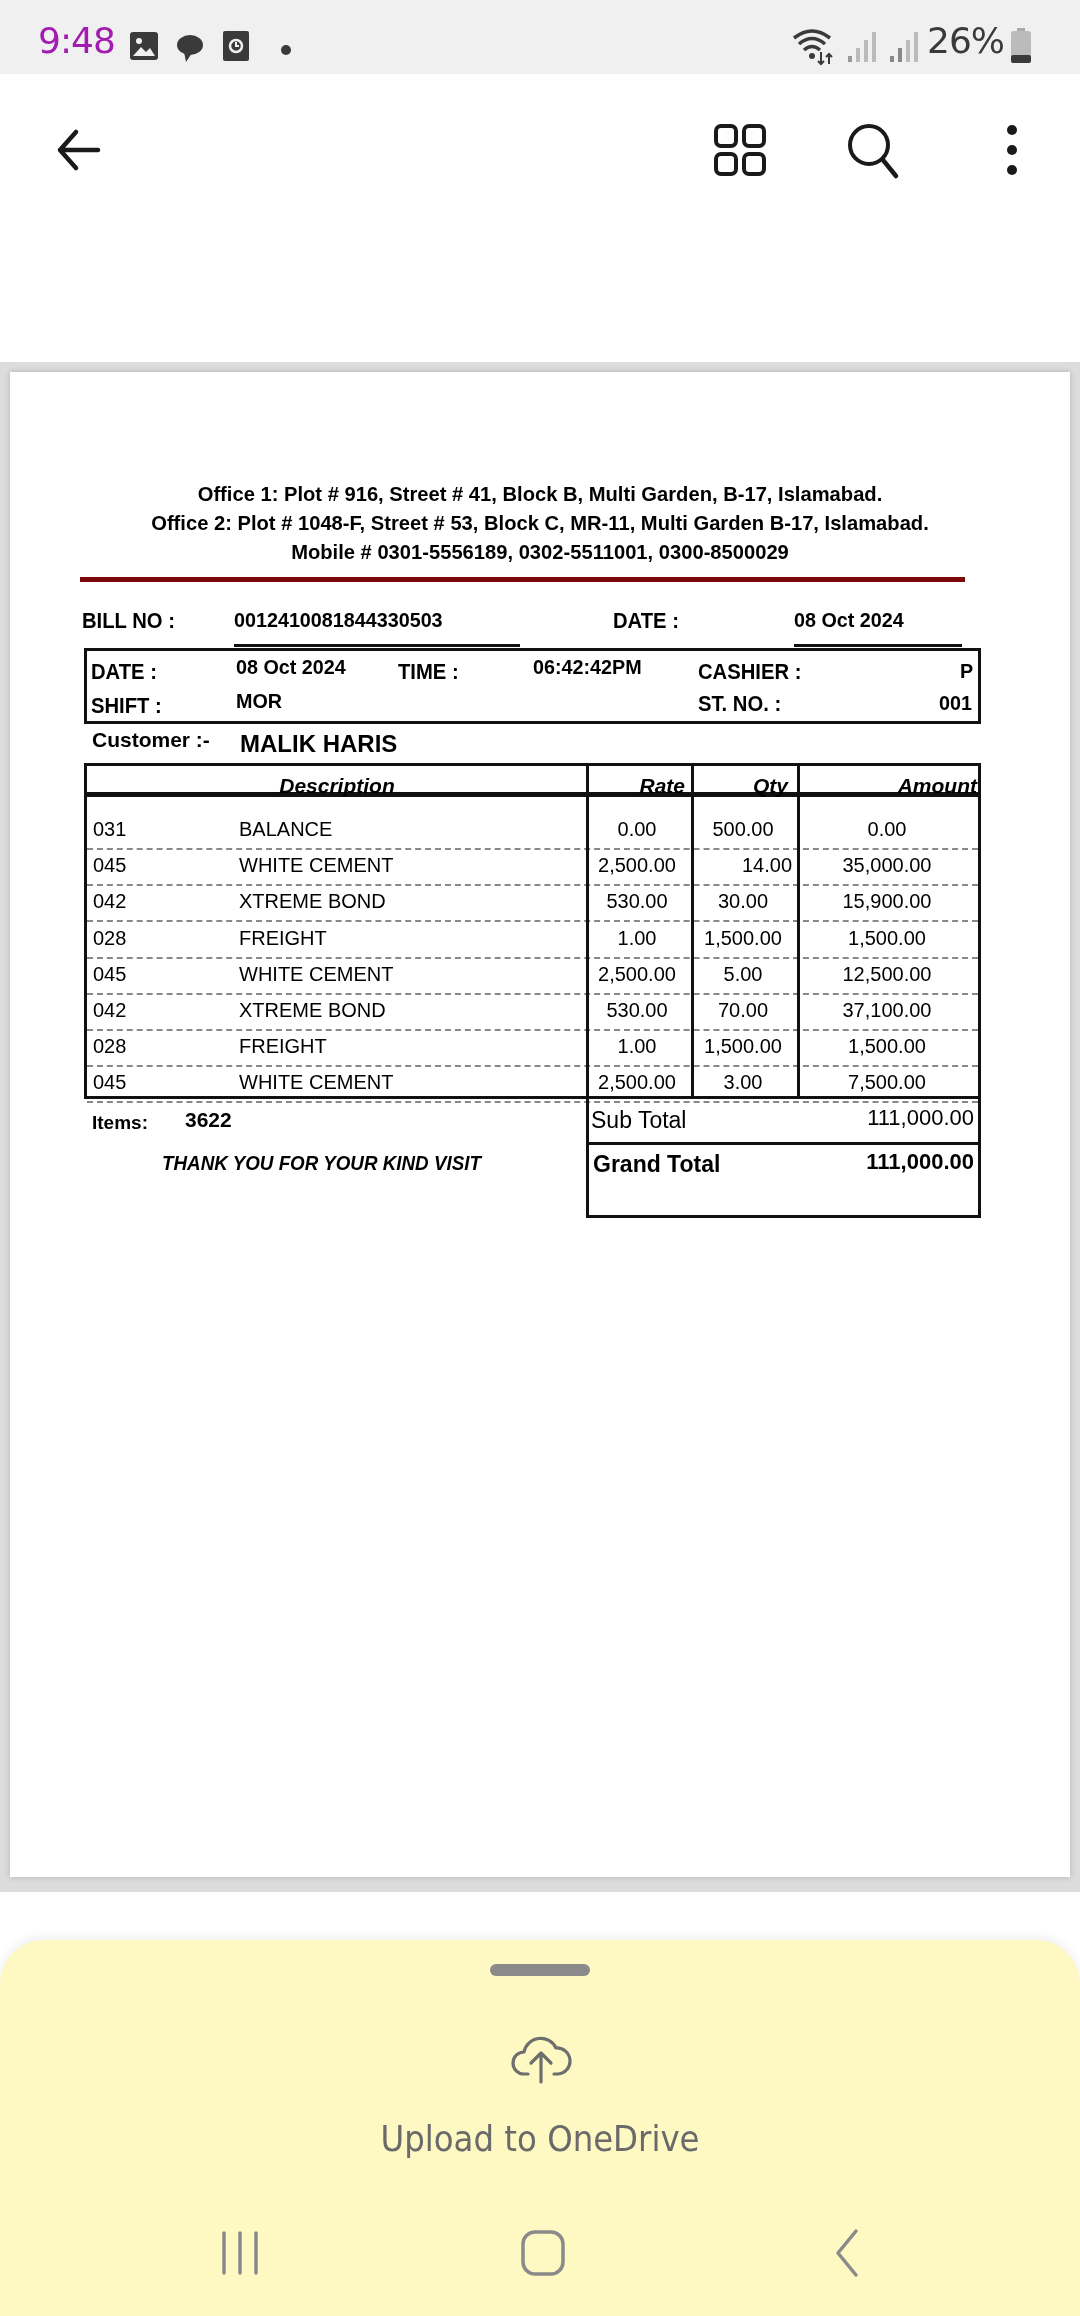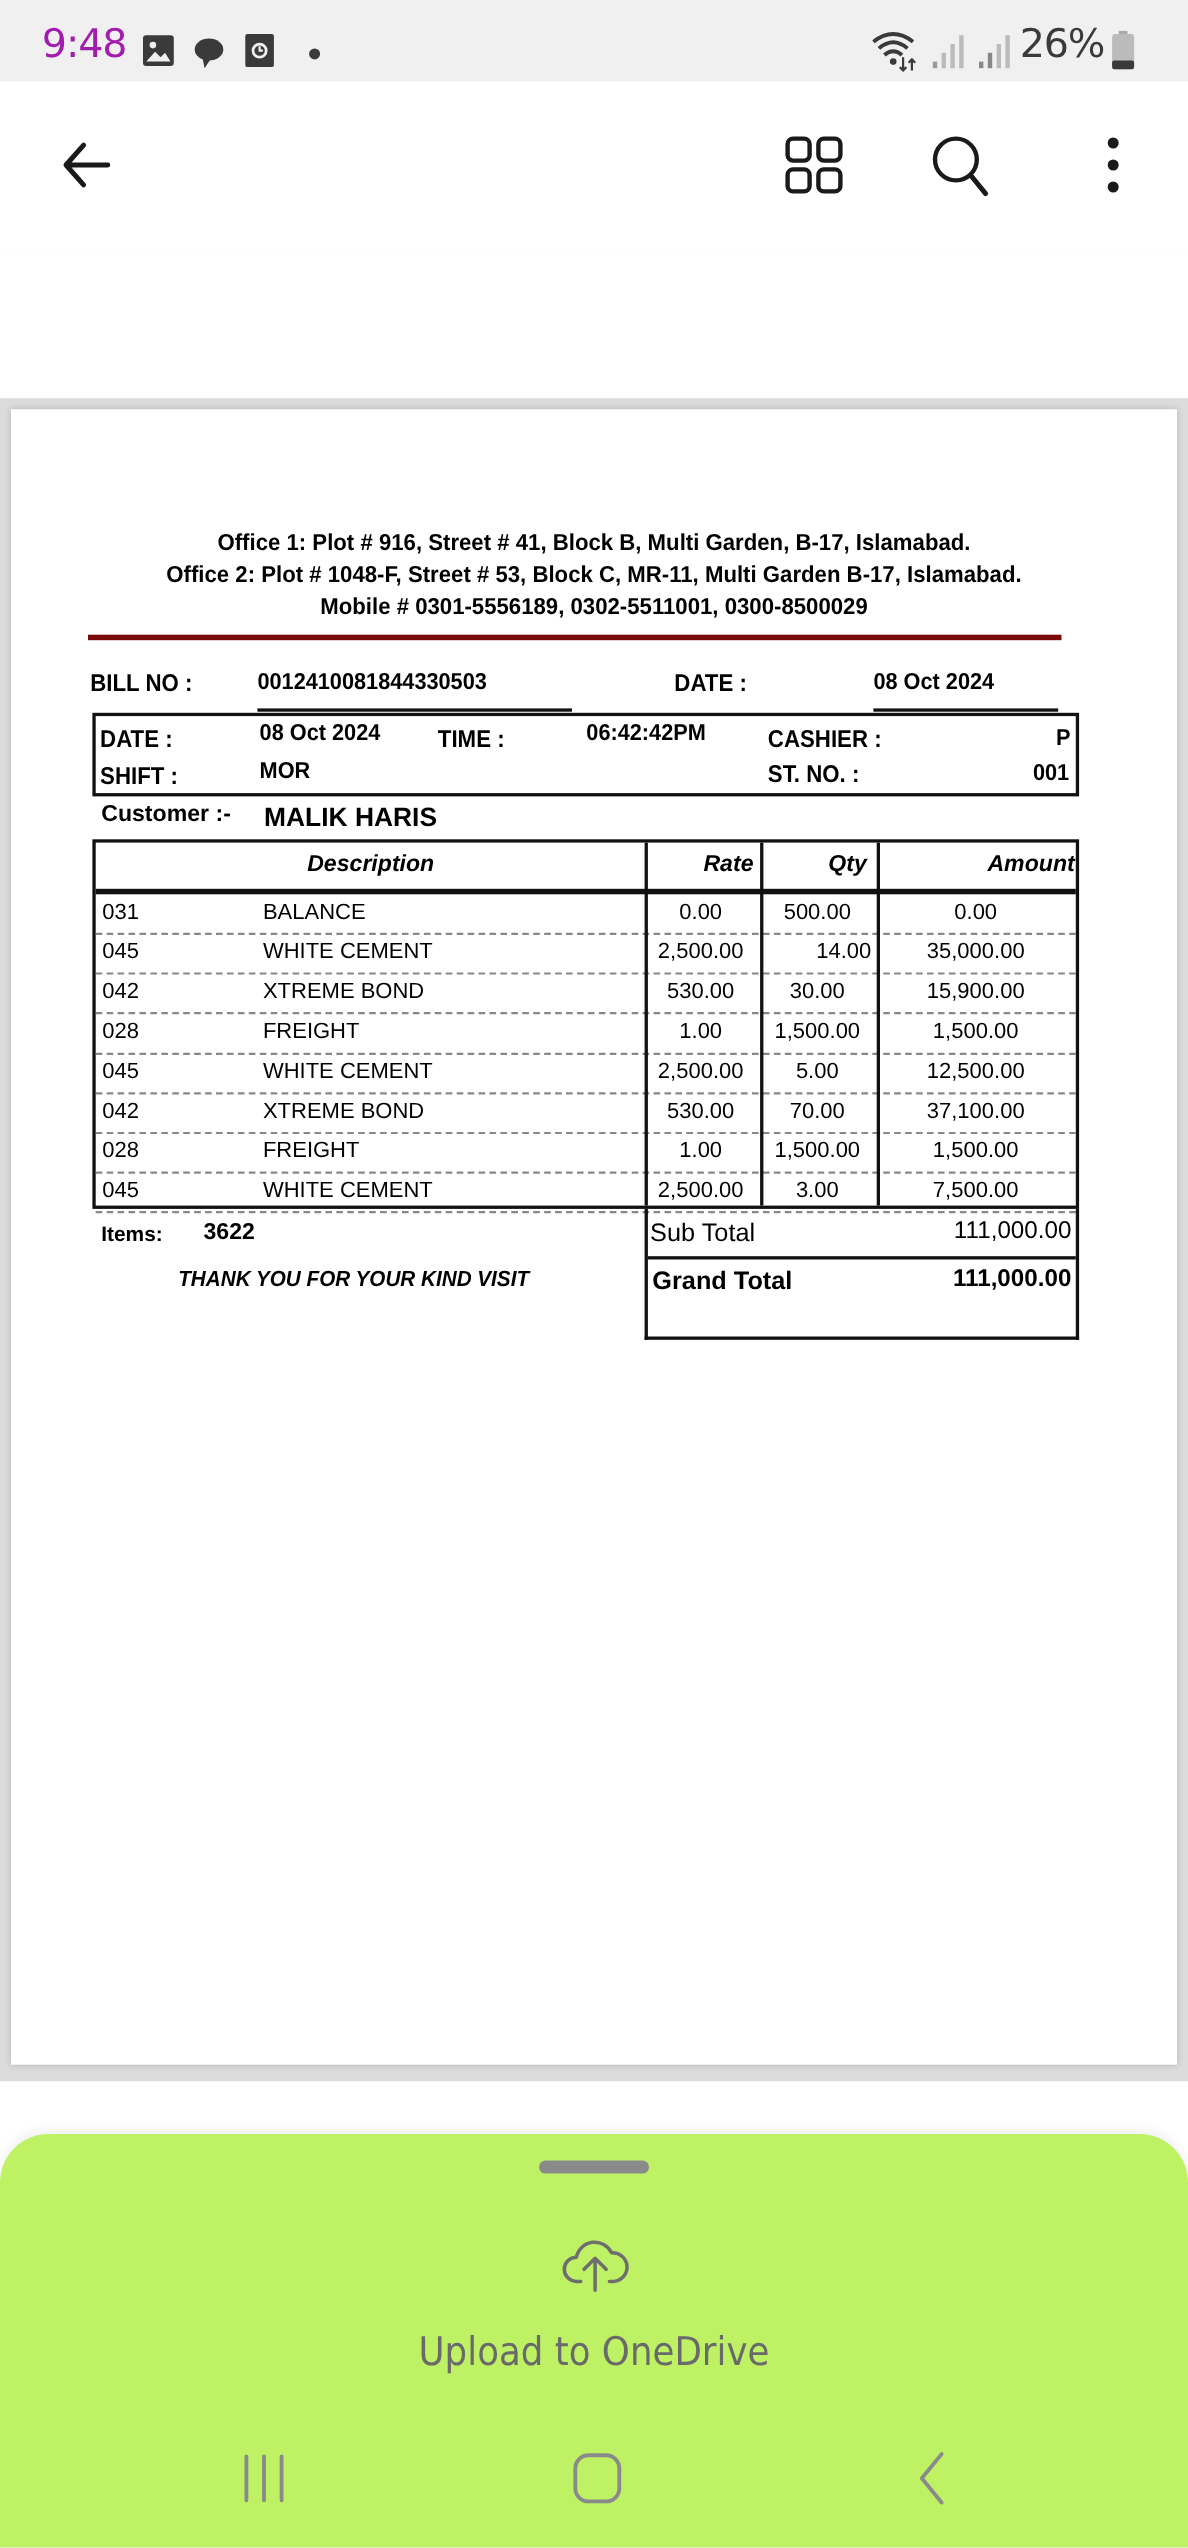--- a/index.html
+++ b/index.html
@@ -16,29 +16,29 @@
   .paper * { color: #000; }
   .abs { position: absolute; white-space: nowrap; }
   .company { left: 0; width: 930px; text-align: center; top: 56px; font-size: 46px; font-weight: bold; font-family: "Liberation Sans", sans-serif; letter-spacing: 0.5px; transform: scaleY(1.0); }
   .addr { left: 0; width: 1060px; text-align: center; font-size: 21px; font-weight: bold; transform: scaleX(0.96); }
   .red-rule { position: absolute; left: 70px; top: 205px; width: 885px; height: 5px; background: #7a0a0a; }
   .lbl { font-size: 22px; font-weight: bold; transform: scaleX(0.92); transform-origin: left; }
   .val { font-size: 21px; font-weight: bold; transform: scaleX(0.94); transform-origin: left; }
   .uline { position: absolute; height: 3px; background: #111; }
   .info-box { position: absolute; left: 74px; top: 276px; width: 897px; height: 76px; border: 3px solid #111; }
   .items-table { position: absolute; left: 74px; top: 391px; width: 897px; height: 336px; border: 3px solid #111; }
-  .items-table .thead { position: absolute; left: 0; top: 0; width: 100%; height: 47px; border-bottom: 5px solid #111; }
+  .items-table .thead { position: absolute; left: 0; top: 0; width: 100%; height: 31px; border-bottom: 5px solid #111; }
   .vline { position: absolute; top: 0; width: 3px; background: #111; }
   .th { position: absolute; top: 8px; font-size: 21px; font-weight: bold; font-style: italic; }
   .row { position: absolute; left: 0; width: 100%; height: 36px; border-bottom: 2px dashed #888; }
   .cell { position: absolute; top: 4px; font-size: 20px; }
   .cell.num { text-align: center; }
   .totals-box { position: absolute; left: 576px; top: 727px; width: 395px; height: 119px; border: 3px solid #111; border-top: none; text-align: center; }
   .totals-box .sep { position: absolute; left: 0; top: 43px; width: 100%; height: 3px; background: #111; }
-  .bottom-sheet { position: absolute; left: 0; top: 1940px; width: 1080px; height: 376px; background: #bef264; border-radius: 44px 44px 0 0; box-shadow: 0 -4px 10px rgba(0,0,0,0.06); }
+  .bottom-sheet { position: absolute; left: 0; top: 1940px; width: 1080px; height: 376px; background: #fef9c3; border-radius: 44px 44px 0 0; box-shadow: 0 -4px 10px rgba(0,0,0,0.06); }
   .handle { position: absolute; left: 490px; top: 24px; width: 100px; height: 12px; border-radius: 6px; background: #8a8a8a; }
   .upload-btn { position: absolute; left: 340px; top: 90px; width: 400px; height: 140px; cursor: pointer; }
   .upload-label { position: absolute; left: 0; width: 400px; top: 88px; text-align: center; font-size: 36px; color: #6a6a6a; font-family: "DejaVu Sans", sans-serif; transform: scaleX(0.9); }
   .nav-bar { position: absolute; left: 0; top: 2180px; width: 1080px; height: 136px; }
   .nav-btn { position: absolute; top: 40px; width: 80px; height: 70px; display: flex; align-items: center; justify-content: center; cursor: pointer; }
 </style>
 </head>
 <body>
 
 <div class="status-bar">

